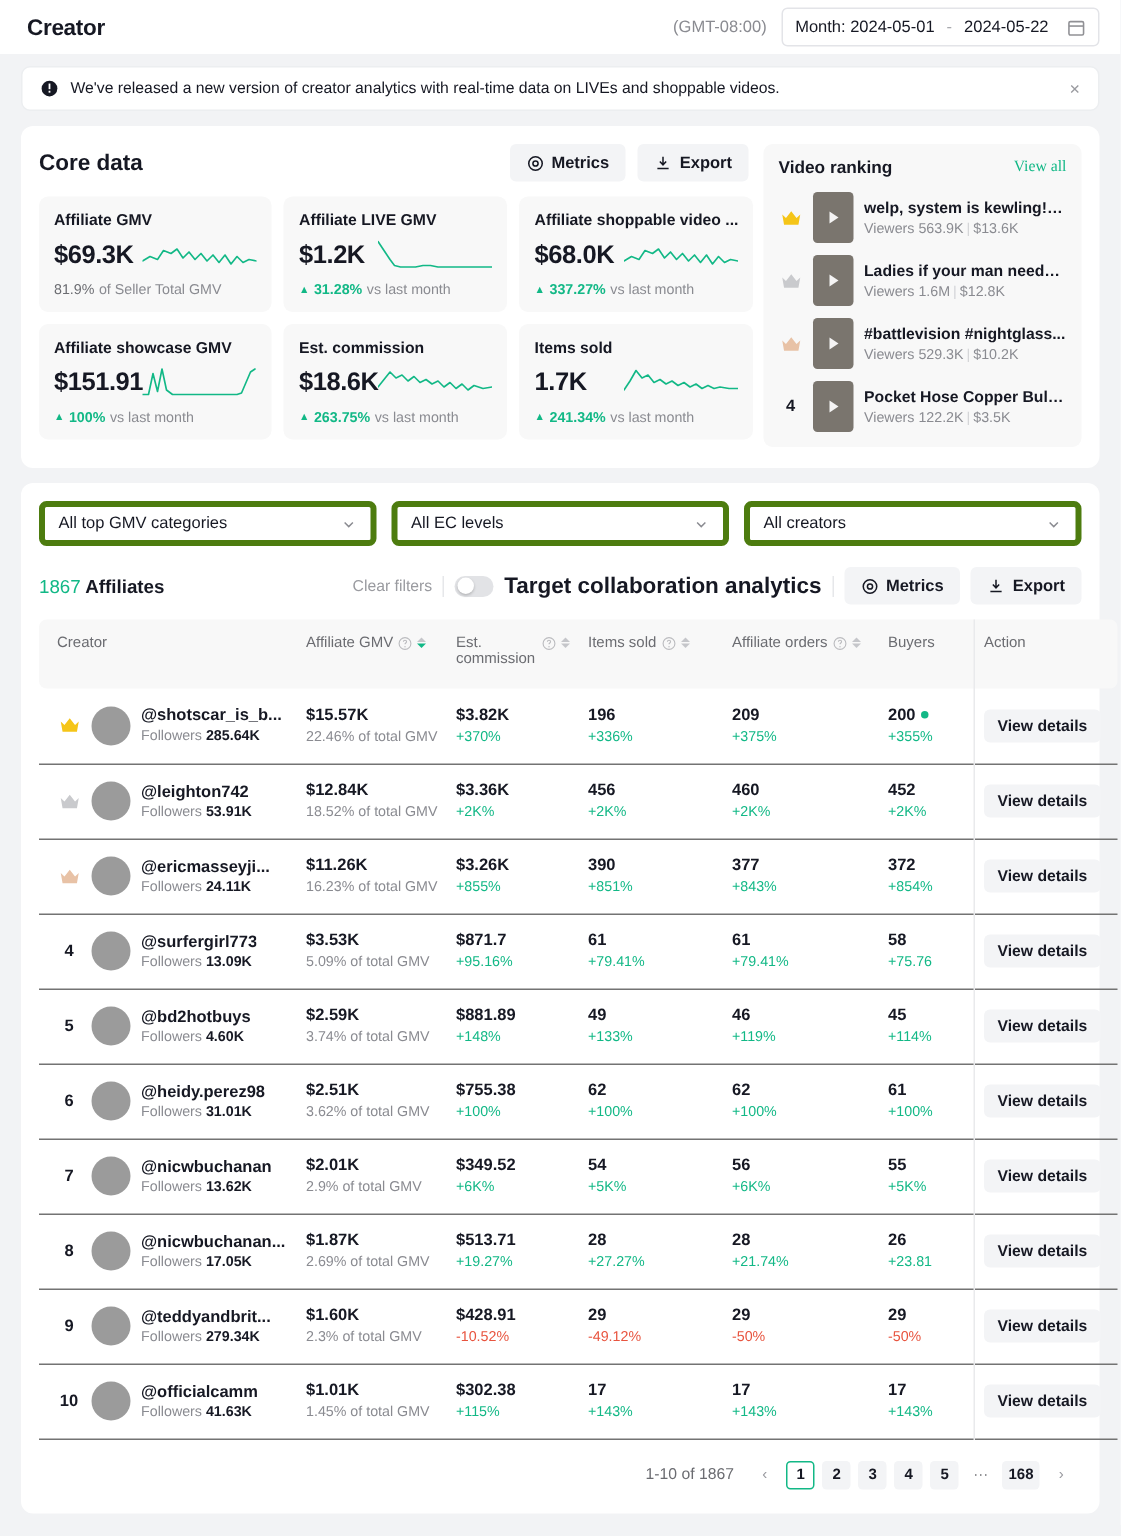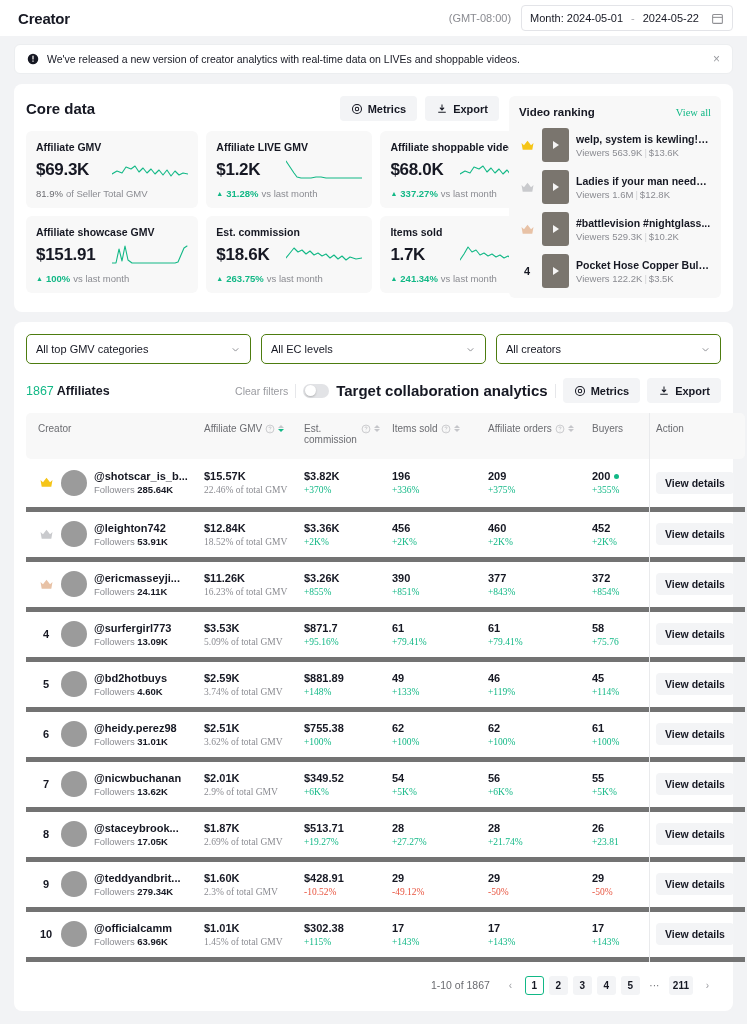--- a/index.html
+++ b/index.html
@@ -57,36 +57,36 @@
     font-family: inherit;
   }
   .pillbtn svg { width: 12px; height: 12px; }
 
   .grid { display: grid; grid-template-columns: repeat(3,1fr); gap: 8px; }
   .stat {
     background: #f8f8f8; border-radius: 6px; padding: 10px 10px 9px 10px; min-height: 76px;
   }
   .stat-label { font-size: 10.5px; font-weight: 700; color: #161823;
     white-space: nowrap; overflow: hidden; text-overflow: ellipsis; }
-  .stat-mid { display: flex; align-items: center; margin: 5px 0 6px 0; height: 24px; gap: 17px; }
+  .stat-mid { display: flex; align-items: center; margin: 5px 0 6px 0; height: 24px; }
   .stat-value { font-size: 17px; font-weight: 700; letter-spacing: -.3px; }
   .spark { margin-left: auto; width: 76px; height: 24px; display: block; }
   .stat-foot { font-size: 9.5px; color: #8a8b91; display: flex; align-items: center; gap: 3px; }
   .delta { font-weight: 700; }
   .delta.up { color: #12b886; }
   .tri { font-size: 7px; line-height: 1; }
   .tri.up { color: #12b886; }
   .pct-dark { color: #6b6c71; font-weight: 400; }
 
   
   .vr {
     width: 212px; flex: 0 0 212px; background: #f8f8f8; border-radius: 6px;
     padding: 10px 10px 6px 10px;
   }
-  .vr-head { display: flex; align-items: center; margin-bottom: 6px; }
+  .vr-head { display: flex; align-items: flex-start; margin-bottom: 6px; }
   .vr-title { font-size: 11.5px; font-weight: 700; }
   .vr-viewall { margin-left: auto; font-size: 10.5px; color: #12b886; cursor: pointer; font-weight: 400; font-family: Liberation Serif, serif;}
   .vr-item { display: flex; align-items: center; gap: 7px; padding: 4px 0; }
   .vr-rank { width: 16px; flex: 0 0 16px; text-align: center; font-size: 11px; font-weight: 700; }
   .crown { width: 15px; height: 13px; display: block; margin: 0 auto; }
   .vr-thumb {
     width: 27px; height: 34px; flex: 0 0 27px; border-radius: 3px; position: relative;
     overflow: hidden; background: #7a756e;
   }
   .vr-thumb .play {
@@ -98,21 +98,21 @@
   .vr-name {
     font-size: 10.5px; font-weight: 700; color: #161823;
     white-space: nowrap; overflow: hidden; text-overflow: ellipsis;
   }
   .vr-meta { font-size: 9.5px; color: #8a8b91; margin-top: 2px; }
   .vr-meta .bar { color: #d2d3d6; padding: 0 2px; }
 
   
   .filters { display: flex; gap: 10px; margin-bottom: 14px; }
   .select {
-    flex: 1 1 0; height: 30px; border: 1px solid #4d7c0f; border-radius: 5px;
+    flex: 1 1 0; height: 30px; border: 4px solid #4d7c0f; border-radius: 5px;
     background: #fff; display: flex; align-items: center; padding: 0 9px;
     font-size: 11px; color: #161823; cursor: pointer;
   }
   .select .chev { margin-left: auto; }
   .chev { width: 11px; height: 11px; color: #8a8b91; display:block; }
 
   .tablebar { display: flex; align-items: center; margin-bottom: 10px; }
   .count-line { font-size: 12.5px; font-weight: 700; }
   .count-num { color: #12b886; font-weight: 400;}
   .tablebar-right { margin-left: auto; display: flex; align-items: center; gap: 7px; }
@@ -140,40 +140,40 @@
   thead th:last-child { border-radius: 0 5px 5px 0; }
   .th-in { display: flex; align-items: flex-start; gap: 3px; }
   .qmark { width: 10px; height: 10px; flex: 0 0 10px; margin-top: .5px; opacity: .55;}
   .sorter { display: flex; flex-direction: column; gap: 1.5px; margin-top: 1.5px; }
   .sorter i { display: block; width: 0; height: 0; border-left: 3px solid transparent;
     border-right: 3px solid transparent; }
   .sorter i.up { border-bottom: 3.5px solid #c5c6ca; }
   .sorter i.dn { border-top: 3.5px solid #c5c6ca; }
   .sorter.active i.dn { border-top-color: #12b886; }
 
-  tbody tr { border-bottom: 5px solid #737373; }
+  tbody tr { border-bottom: 1px solid #737373; }
   tbody td { padding: 9px 6px; vertical-align: middle; font-size: 11px; height: 50px; }
   tbody td:first-child { padding-left: 12px; }
 
   .creator-cell { display: flex; align-items: center; gap: 7px; }
   .rank-box { width: 16px; flex: 0 0 16px; text-align: center; font-size: 11px; font-weight: 700; }
   .avatar {
     width: 26px; height: 26px; flex: 0 0 26px; border-radius: 50%;
     background: #9b9b9b; overflow: hidden; position: relative;
   }
   .creator-txt { min-width: 0; }
   .handle {
     font-size: 11px; font-weight: 700; color: #161823;
     white-space: nowrap; overflow: hidden; text-overflow: ellipsis; max-width: 98px;
   }
   .followers { font-size: 9.5px; color: #8a8b91; margin-top: 2px; white-space: nowrap;}
   .followers b { color: #161823; font-weight: 700; }
 
   .m-main { font-size: 11px; font-weight: 700; color: #161823; display:flex; align-items:center; gap:4px;}
-  .m-sub { font-size: 9.5px; margin-top: 3px; color: #8a8b91; font-family: Liberation Serif, serif; }
+  .m-sub { font-size: 9.5px; margin-top: 3px; color: #8a8b91; }
   .m-sub.up { color: #12b886; }
   .m-sub.dn { color: #e8543f; }
   .greendot { width: 5px; height: 5px; border-radius: 50%; background: #12b886; display:inline-block;}
 
   .divider-v {
     position: absolute; top: 0; bottom: 0; width: 1px; background: #e9eaec; pointer-events: none;
   }
   .viewbtn {
     background: #f3f4f6; border: none; border-radius: 4px; height: 22px;
     padding: 0 9px; font-size: 10.5px; font-weight: 700; color: #161823;
@@ -776,21 +776,21 @@
                 <div class="m-sub up">+5K%</div>
               </td>
               <td><button class="viewbtn">View details</button></td>
             </tr>
             <tr>
               <td>
                 <div class="creator-cell">
                   <div class="rank-box"><span>8</span></div>
                   <div class="avatar"></div>
                   <div class="creator-txt">
-                    <div class="handle">@staceybrook...</div>
+                    <div class="handle">@nicwbuchanan...</div>
                     <div class="followers">Followers <b>17.05K</b></div>
                   </div>
                 </div>
               </td>
               <td>
                 <div class="m-main">$1.87K</div>
                 <div class="m-sub ">2.69% of total GMV</div>
               </td>
               <td>
                 <div class="m-main">$513.71</div>
@@ -843,21 +843,21 @@
               </td>
               <td><button class="viewbtn">View details</button></td>
             </tr>
             <tr>
               <td>
                 <div class="creator-cell">
                   <div class="rank-box"><span>10</span></div>
                   <div class="avatar"></div>
                   <div class="creator-txt">
                     <div class="handle">@officialcamm</div>
-                    <div class="followers">Followers <b>63.96K</b></div>
+                    <div class="followers">Followers <b>41.63K</b></div>
                   </div>
                 </div>
               </td>
               <td>
                 <div class="m-main">$1.01K</div>
                 <div class="m-sub ">1.45% of total GMV</div>
               </td>
               <td>
                 <div class="m-main">$302.38</div>
                 <div class="m-sub up">+115%</div>
@@ -882,17 +882,17 @@
 
     <div class="pager" id="pager">
         <span class="pager-info">1-10 of 1867</span>
         <span class="pg nav">‹</span>
         <span class="pg active">1</span>
         <span class="pg">2</span>
         <span class="pg">3</span>
         <span class="pg">4</span>
         <span class="pg">5</span>
         <span class="pg dots">···</span>
-        <span class="pg">211</span>
+        <span class="pg">168</span>
         <span class="pg nav">›</span>
       </div>
   </div>
 </div>
 
 </body></html>

